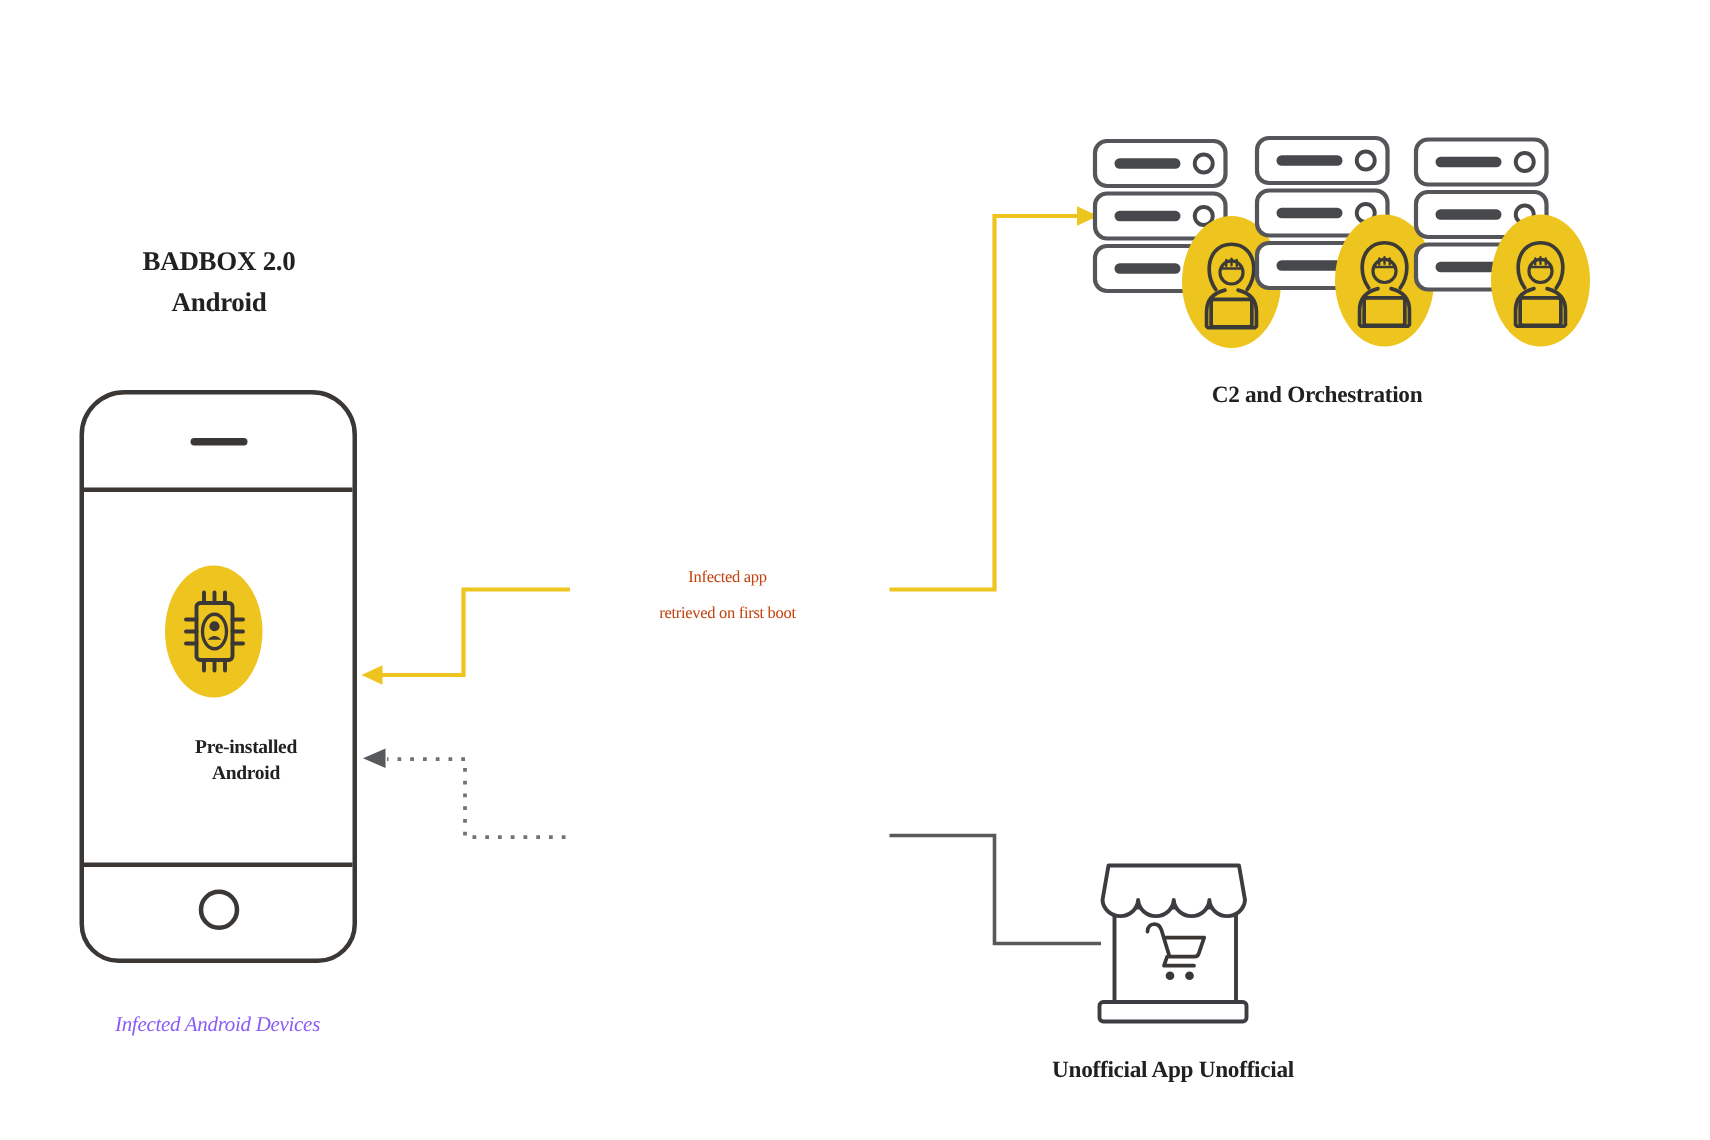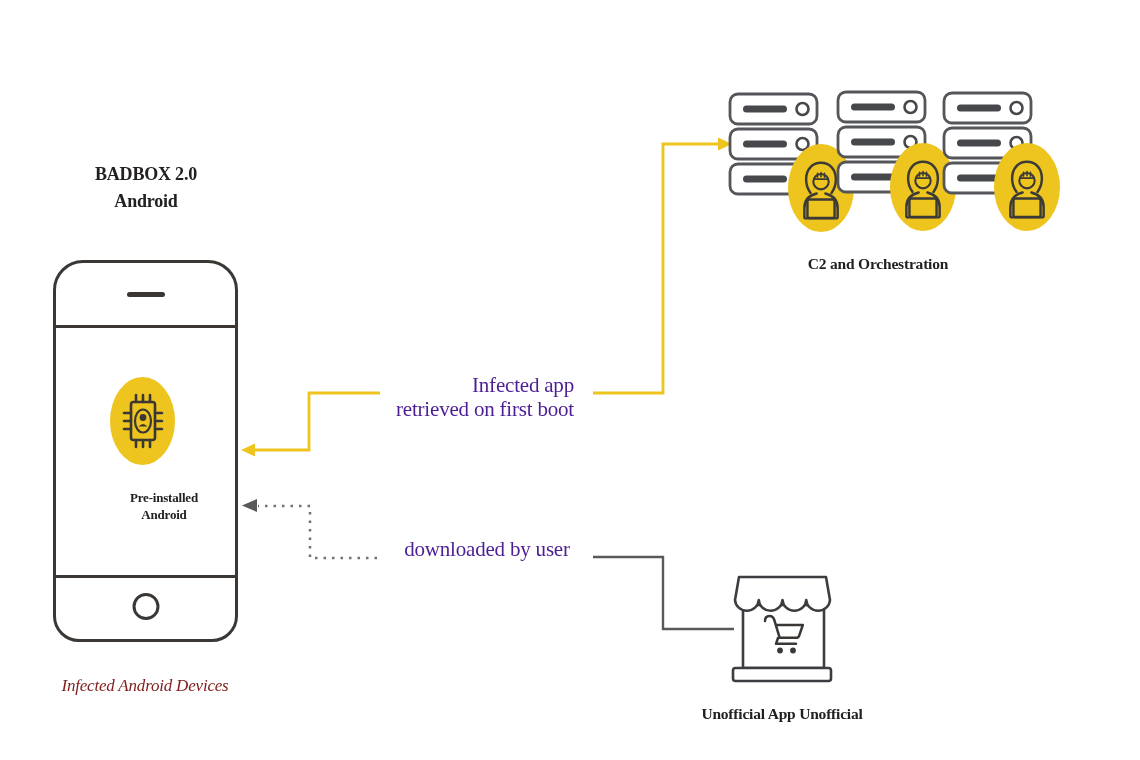--- a/index.html
+++ b/index.html
@@ -20,24 +20,24 @@
   .speaker { left:50%; top:29px; transform:translateX(-50%);
     width:38px; height:5px; border-radius:3px; background:#3B3734; }
   .screen-line { left:0; width:100%; height:3px; background:#3B3734; }
   .home-btn { left:50%; top:330px; transform:translateX(-50%);
     width:27px; height:27px; border:3px solid #3B3734; border-radius:50%; background:#fff; }
   .backdoor-ellipse { left:110px; top:365px; width:65px; height:88px;
     border-radius:50%; background:#EEC41F; display:flex; align-items:center; justify-content:center; }
   .backdoor-label { left:164px; top:477px; transform:translateX(-50%);
     font-size:13px; font-weight:bold; line-height:17px; }
   .device-caption { left:145px; top:664px; transform:translateX(-50%);
-    font-style:italic; font-size:17px; color:#7f1d1d; }
+    font-style:italic; font-size:14px; color:#8b5cf6; }
 
   
-  .flow-text { transform:translateX(-50%); font-size:21px; line-height:24px; color:#4c1d95;text-align:right; }
+  .flow-text { transform:translateX(-50%); font-size:11px; line-height:24px; color:#c2410c; }
   .flow1 { left:485px; top:361px; }
   .flow2 { left:487px; top:525px; }
 
   
   .c2-caption { left:878px; top:243px; transform:translateX(-50%); font-size:15.5px; font-weight:bold;text-align:center; }
   .market-caption { left:782px; top:693px; transform:translateX(-50%); font-size:15.5px; font-weight:bold; }
 </style>
 </head>
 <body>
 
@@ -97,21 +97,20 @@
     <div>Android</div>
   </div>
 
   <div class="abs lbl device-caption">Infected Android Devices</div>
 
   <div class="abs lbl flow-text flow1">
     <div>Infected app</div>
     <div>retrieved on first boot</div>
   </div>
   <div class="abs lbl flow-text flow2">
-    <div>downloaded by user</div>
   </div>
 
   <svg class="abs" style="left:714px;top:76px;" width="352" height="150" viewBox="0 0 352 150">
     <defs>
       <g id="server-stack">
         <g fill="#ffffff" stroke="#55565A" stroke-width="2.8">
           <rect x="0" y="0" width="87" height="30" rx="8"></rect>
           <rect x="0" y="35" width="87" height="30" rx="8"></rect>
           <rect x="0" y="70" width="87" height="30" rx="8"></rect>
         </g>

